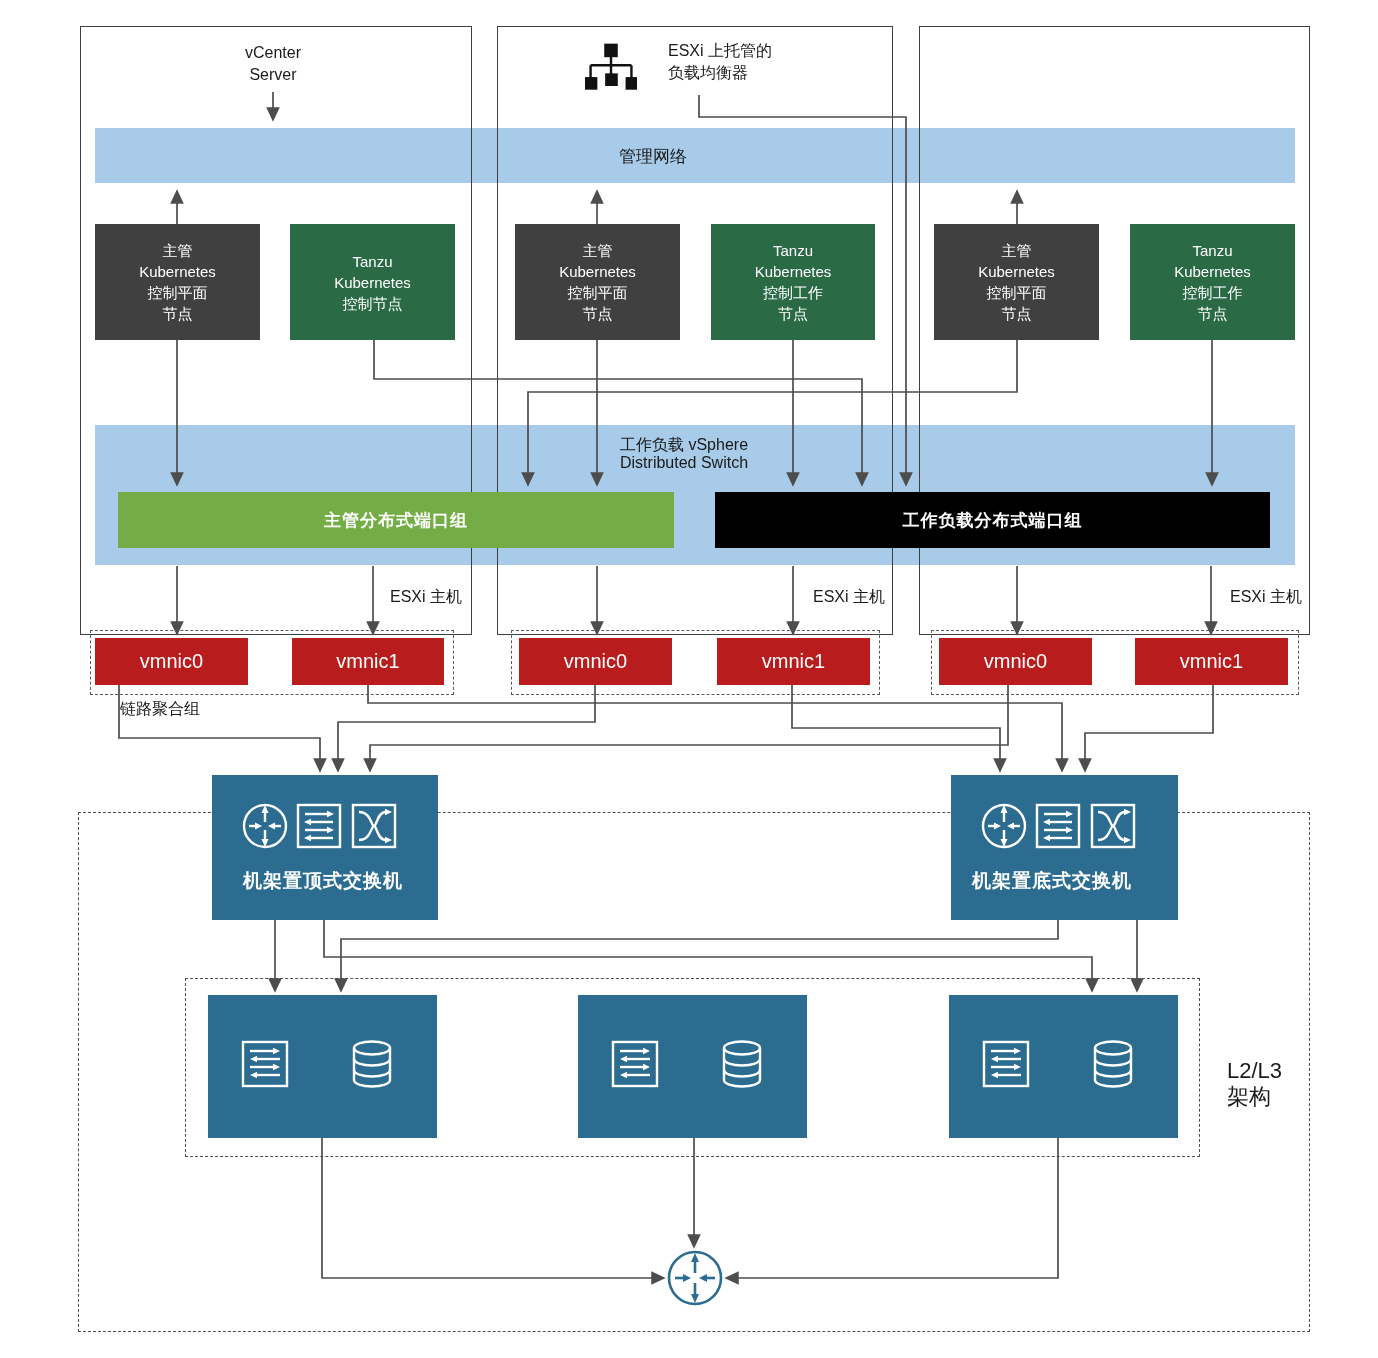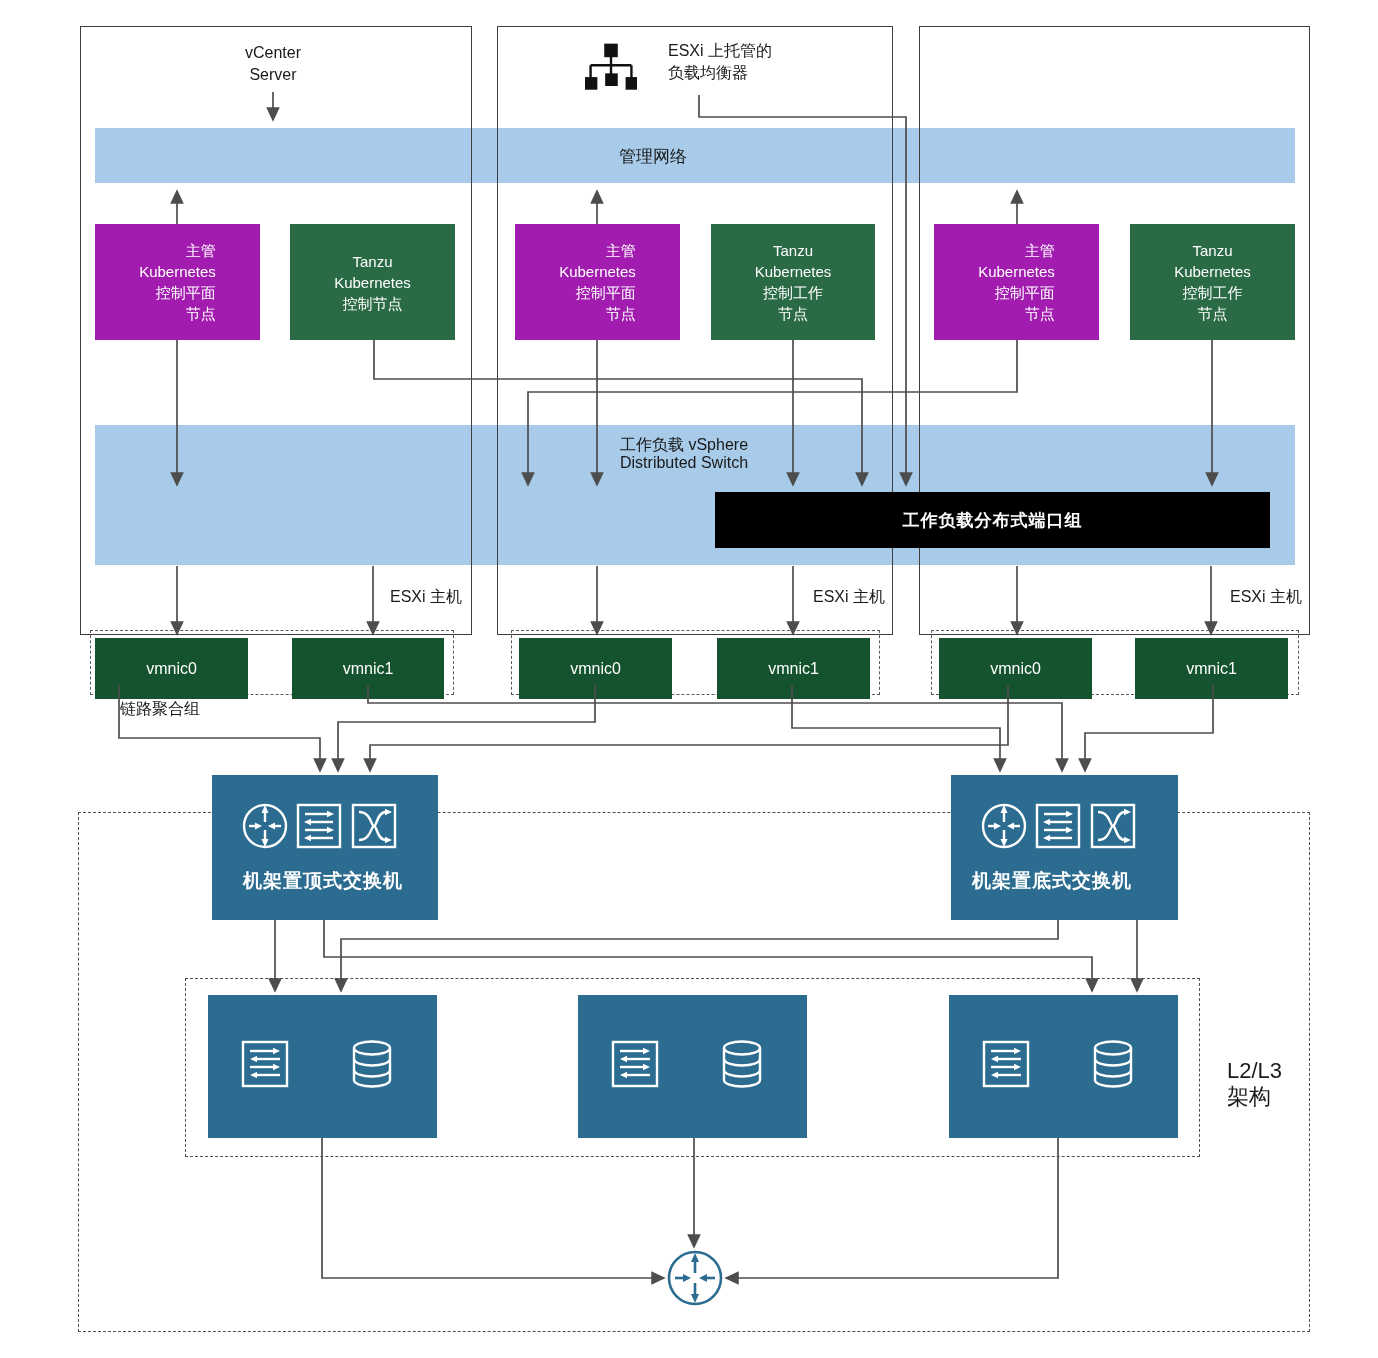--- a/index.html
+++ b/index.html
@@ -4,28 +4,28 @@
 <style>
   html,body{margin:0;padding:0;background:#ffffff;font-family:"Liberation Sans",sans-serif;}
   #canvas{position:relative;width:1378px;height:1358px;background:#fff;overflow:hidden;}
   .abs{position:absolute;}
   .pre{white-space:pre-line;}
   .container-box{position:absolute;border:1.6px solid #3f3f3f;background:transparent;}
   .bar{position:absolute;background:#a7cbe8;}
   .bar-label{color:#1a1a1a;font-size:17px;}
   .node{position:absolute;display:flex;align-items:center;justify-content:center;text-align:center;
         color:#ffffff;font-size:15px;line-height:21px;}
-  .node.light{background:#a21caf;text-align:right;}
+  .node.light{background:#404040;}
   .node.dark{background:#2a6a45;}
   .pg{position:absolute;display:flex;align-items:center;justify-content:center;
       color:#fff;font-size:17px;font-weight:bold;letter-spacing:1px;}
   .pg.light{background:#74ad45;}
   .pg.dark{background:#000000;}
-  .vmnic{position:absolute;background:#14532d;color:#fff;font-size:16px;
-         display:flex;align-items:center;justify-content:center;height:61px;}
+  .vmnic{position:absolute;background:#b91c1c;color:#fff;font-size:20px;
+         display:flex;align-items:center;justify-content:center;height:47px;}
   .lag-dash{position:absolute;border:1.6px dashed #5a5a5a;background:transparent;}
   .teal-box{position:absolute;background:#2b6c90;}
   .teal-label{position:absolute;color:#fff;font-size:19px;font-weight:bold;letter-spacing:1px;}
   .plain-label{position:absolute;color:#1a1a1a;font-size:16px;line-height:22px;}
   .dashed-big{position:absolute;border:1.7px dashed #4f4f4f;background:transparent;}
   svg.overlay{position:absolute;left:0;top:0;pointer-events:none;}
   .line{stroke:#4d4d4d;stroke-width:1.7;fill:none;}
 </style>
 </head>
 <body>
@@ -81,20 +81,21 @@
 节点</div>
   <div class="node light pre" style="left:934px;top:224px;width:165px;height:116px;">主管
 Kubernetes
 控制平面
 节点</div>
   <div class="node dark pre" style="left:1130px;top:224px;width:165px;height:116px;">Tanzu
 Kubernetes
 控制工作
 节点</div>
 
+  <div class="pg light" style="left:118px;top:492px;width:556px;height:56px;">主管分布式端口组</div>
   <div class="pg dark" style="left:715px;top:492px;width:555px;height:56px;">工作负载分布式端口组</div>
 
   <div class="plain-label" style="left:370px;top:586px;width:92px;text-align:right;">ESXi 主机</div>
   <div class="plain-label" style="left:795px;top:586px;width:90px;text-align:right;">ESXi 主机</div>
   <div class="plain-label" style="left:1210px;top:586px;width:92px;text-align:right;">ESXi 主机</div>
 
   <div class="lag-dash" style="left:90px;top:630px;width:362px;height:63px;"></div>
   <div class="lag-dash" style="left:511px;top:630px;width:367px;height:63px;"></div>
   <div class="lag-dash" style="left:931px;top:630px;width:366px;height:63px;"></div>
 

